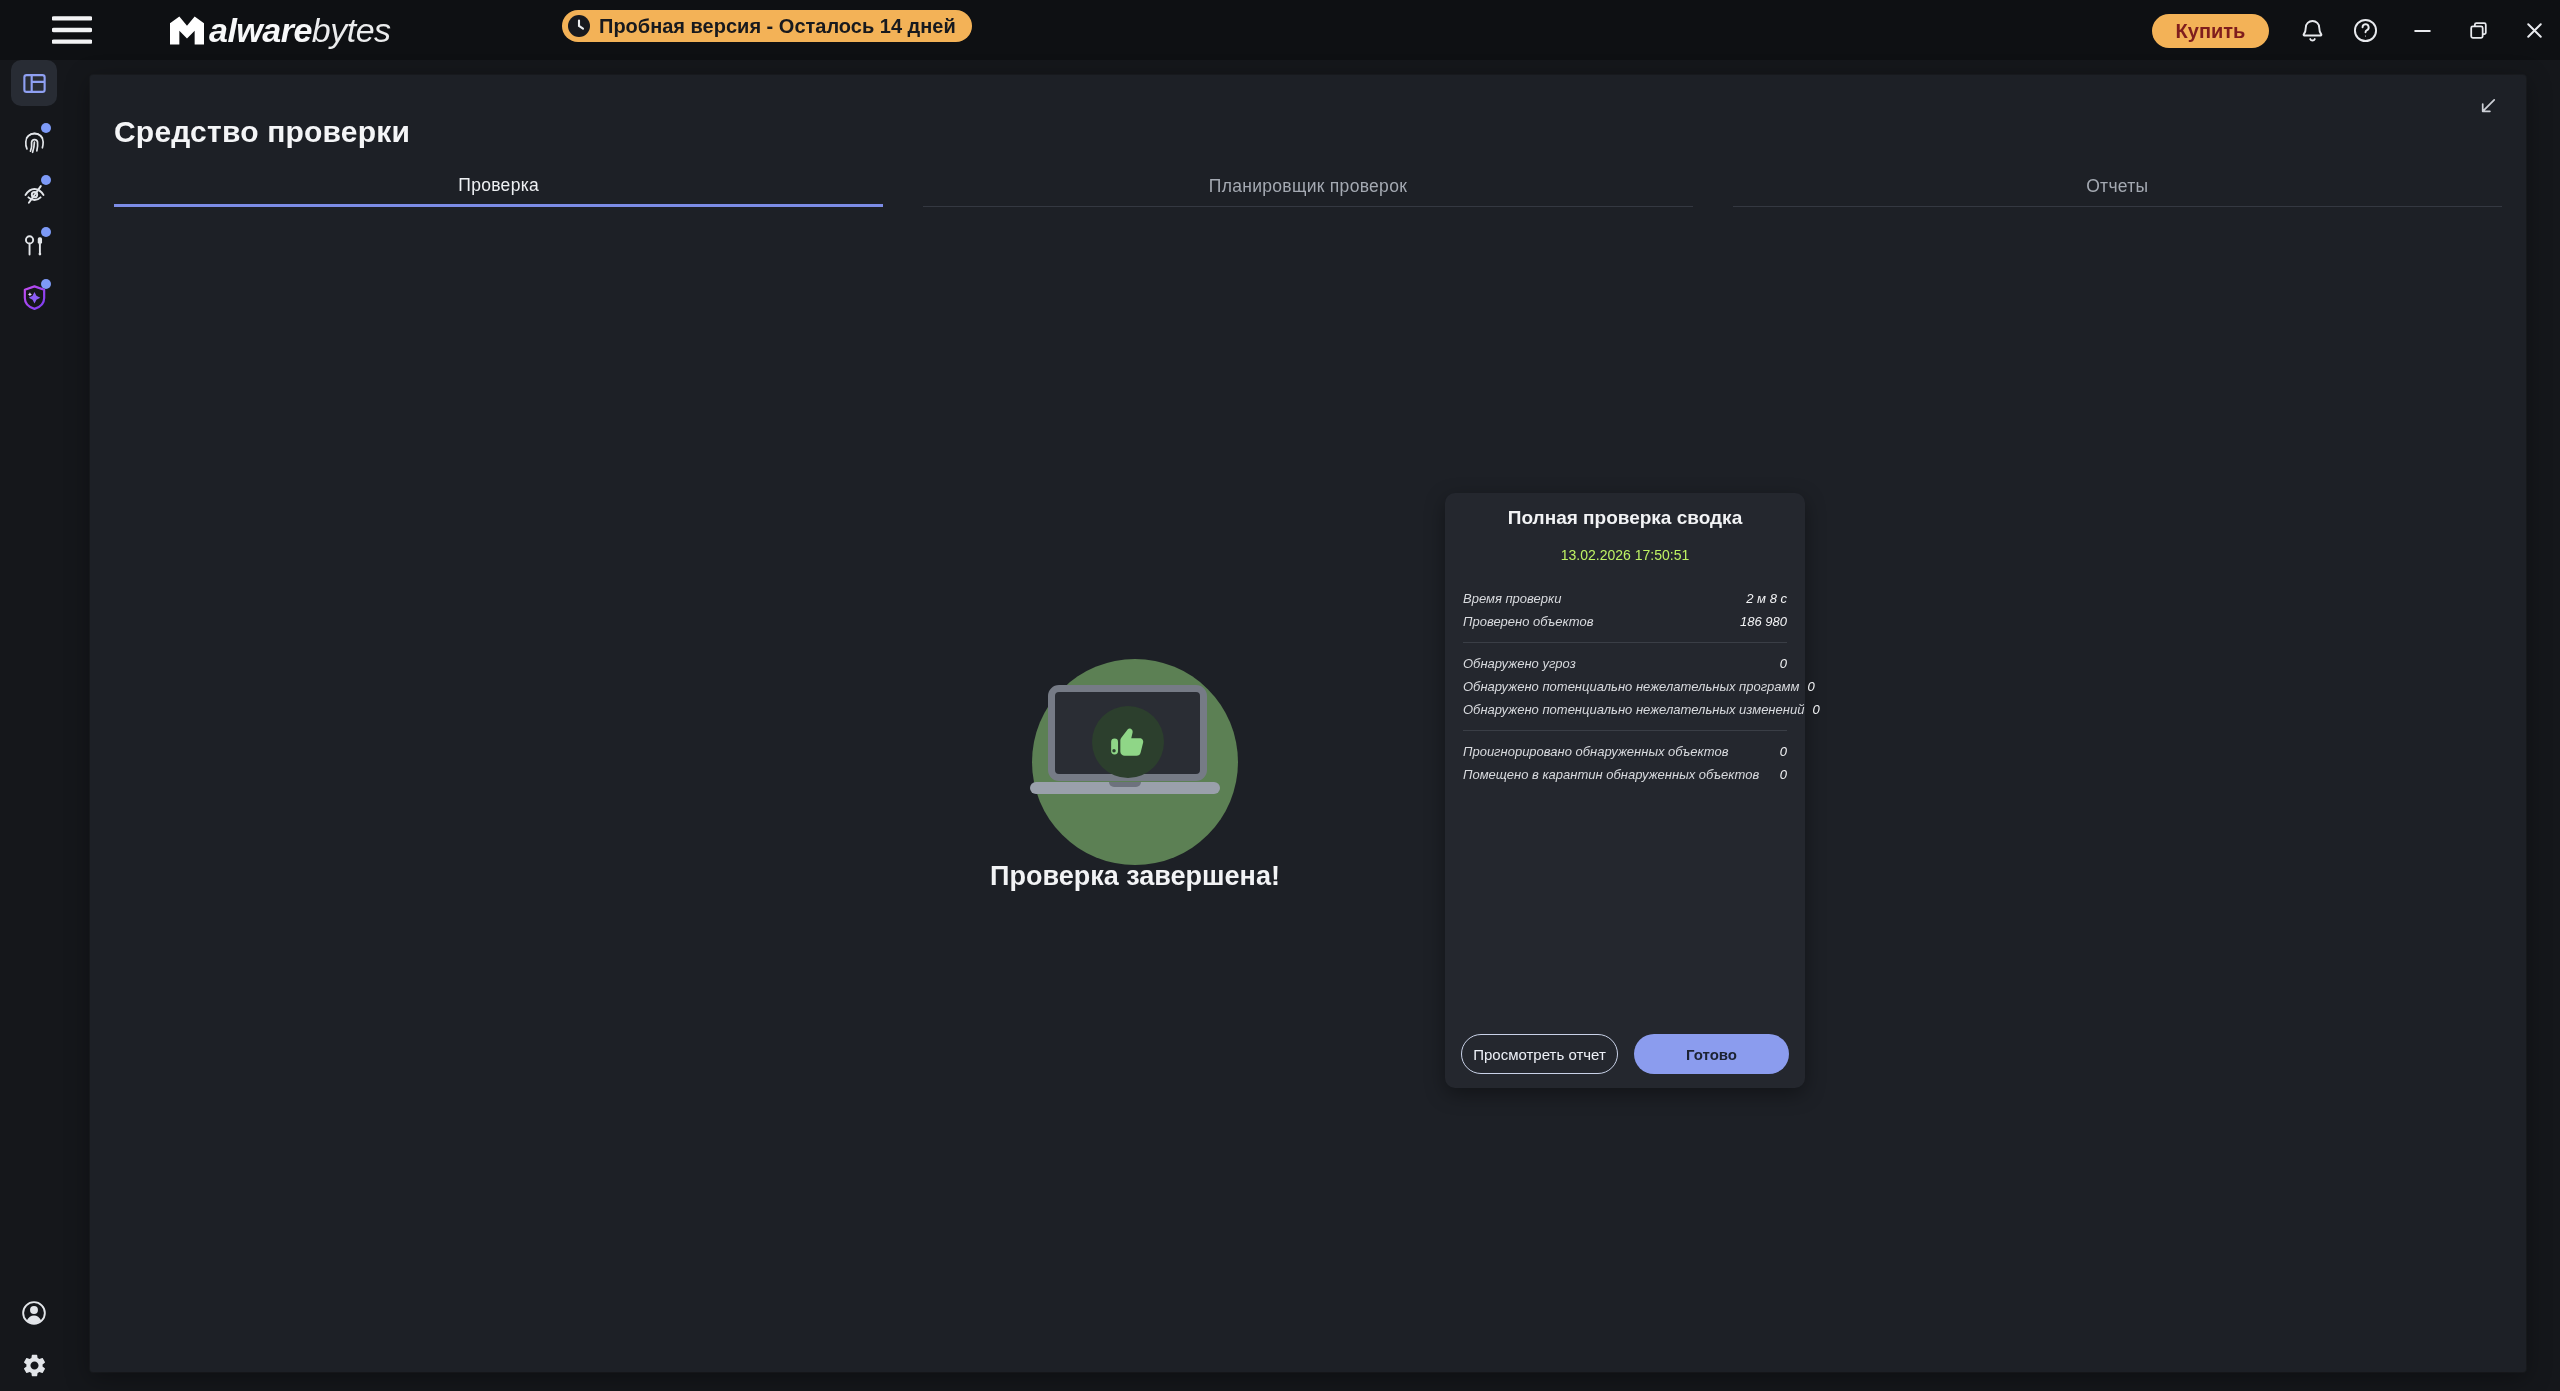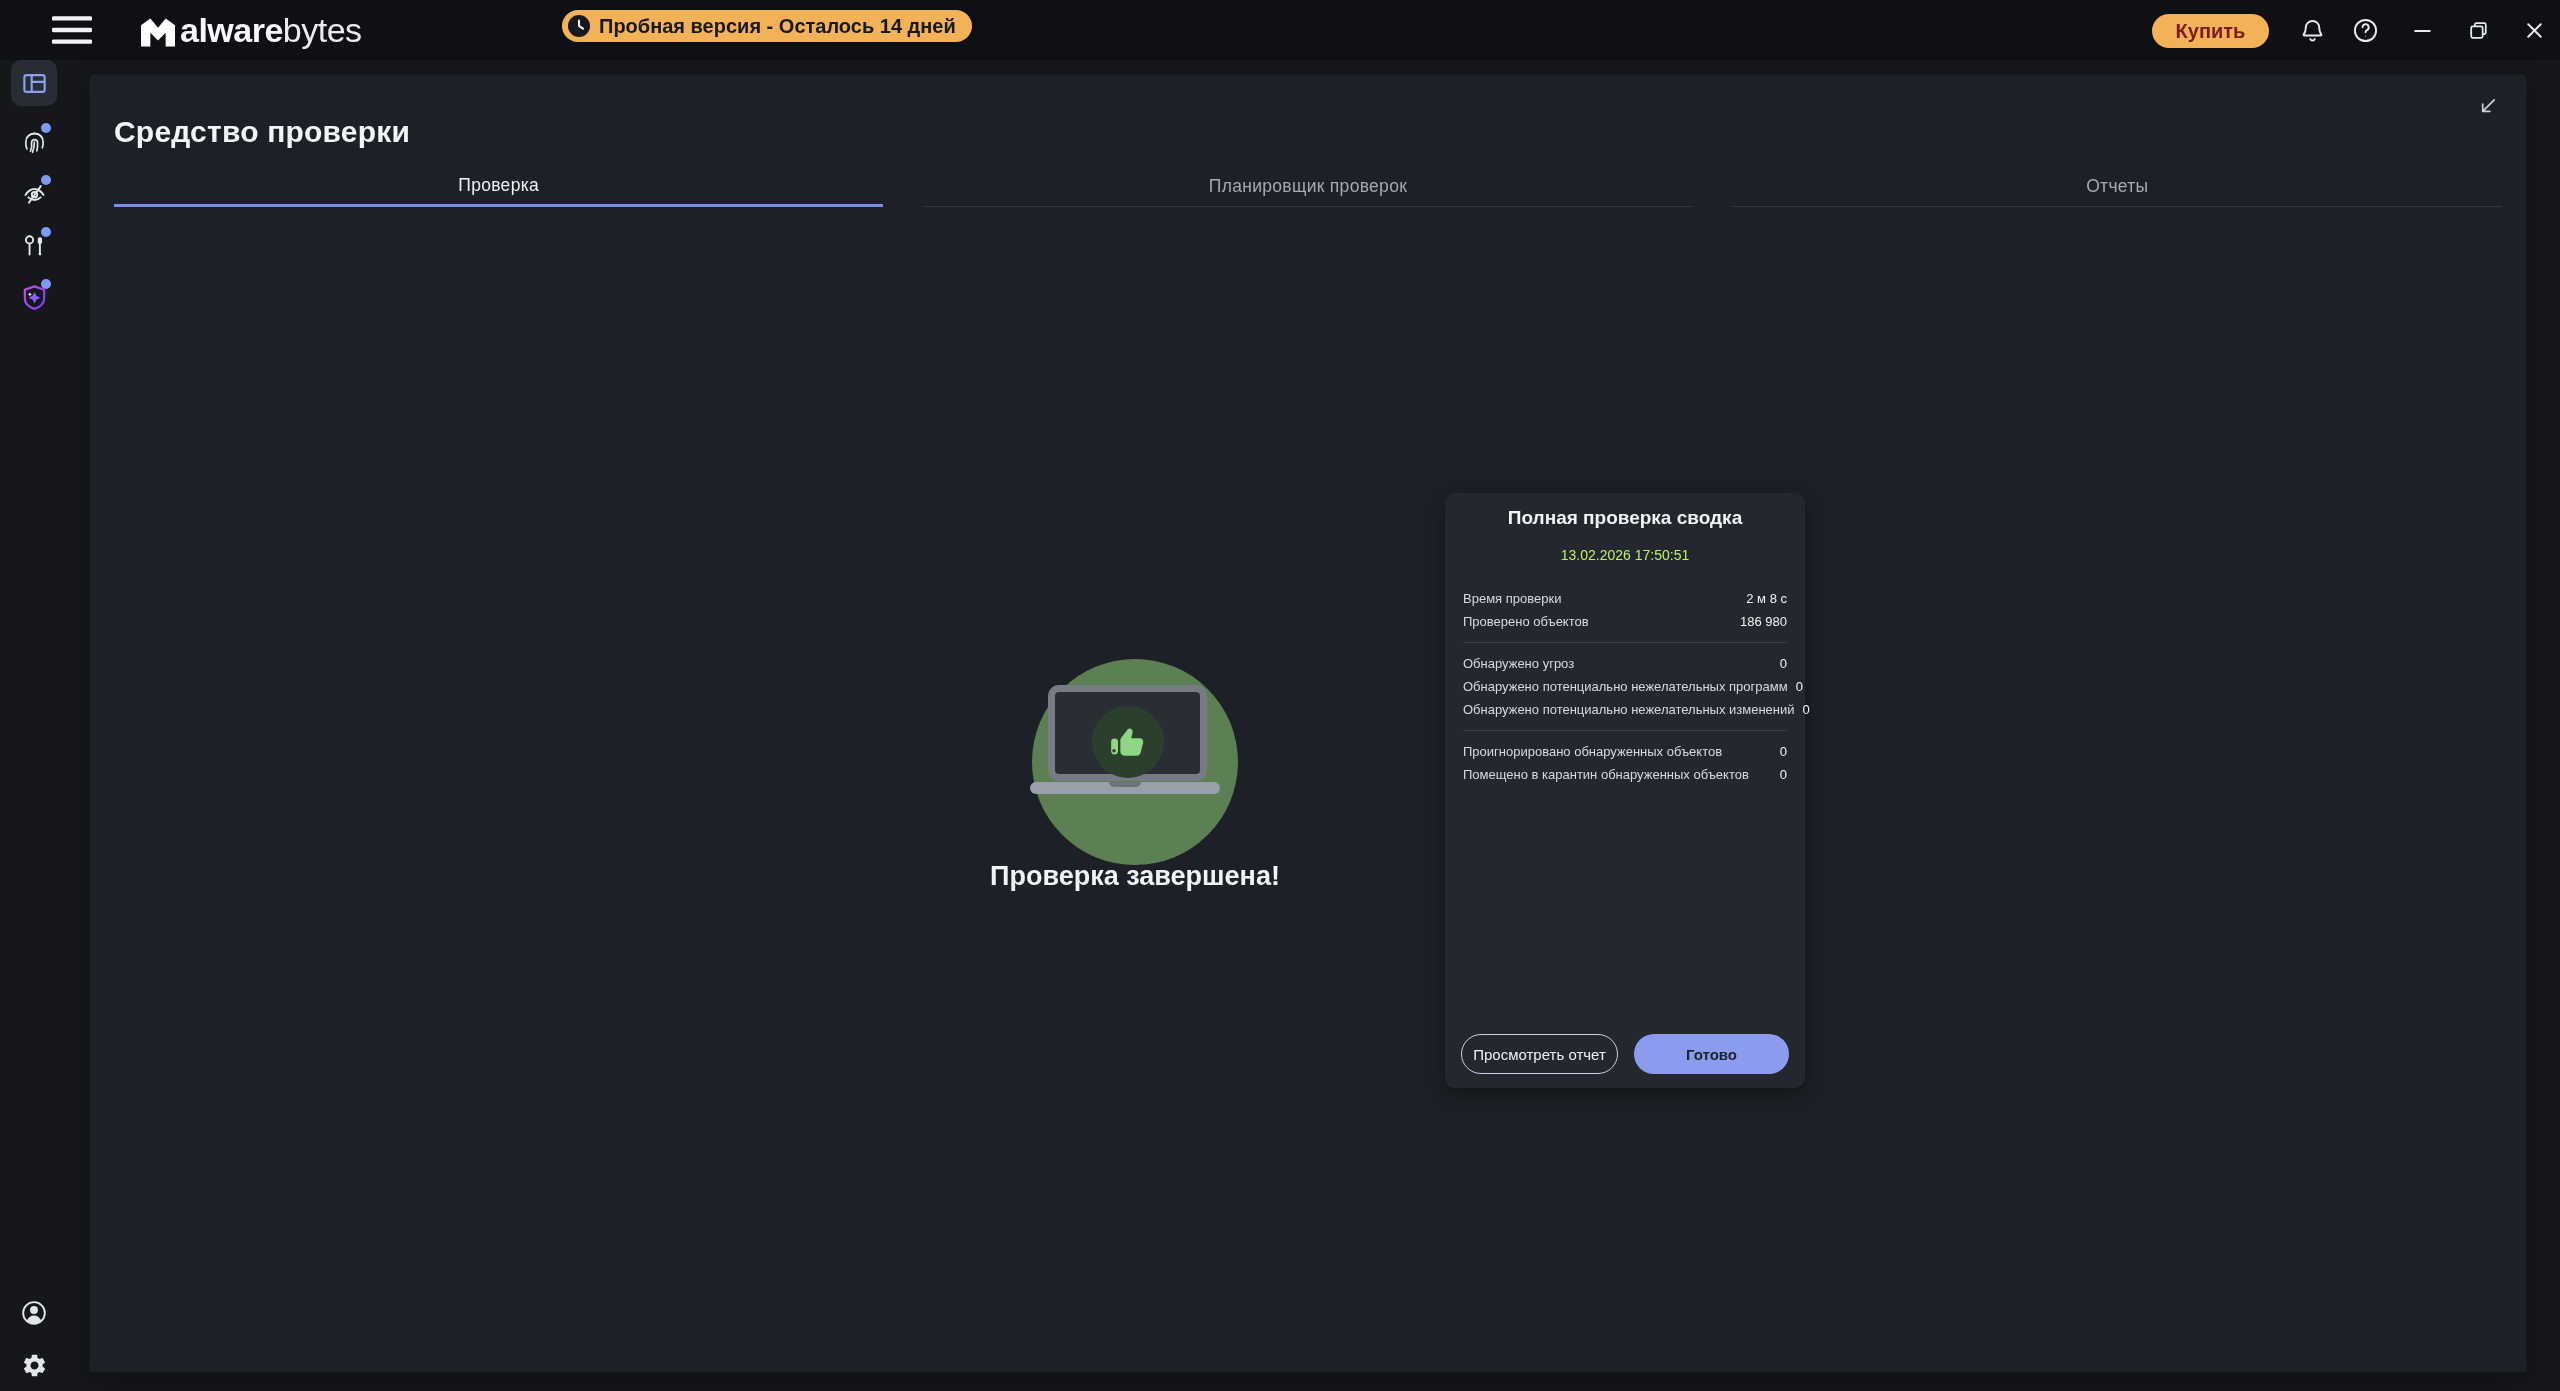--- a/index.html
+++ b/index.html
@@ -3,21 +3,21 @@
 <meta charset="utf-8">
 <style>
   html,body{margin:0;padding:0;background:#000;}
   .stage{position:relative;width:2560px;height:1391px;overflow:hidden;
          background:var(--window,#15171b);
          font-family:"Liberation Sans",sans-serif;color:#eceef0;}
 
   
   .topbar{position:absolute;left:0;top:0;width:2560px;height:60px;background:var(--topbar,#0e1013);}
   .hamburger{position:absolute;left:50px;top:14px;width:44px;height:32px;display:flex;align-items:center;justify-content:center;cursor:pointer;background:none;border:none;padding:0;}
-  .logo{position:absolute;left:139px;top:11px;height:38px;display:flex;align-items:flex-end;}
+  .logo{position:absolute;left:168px;top:11px;height:38px;display:flex;align-items:center;font-style:italic;}
   .logo svg{display:block;margin-right:3px;}
   .logo-text{font-size:34px;letter-spacing:-0.5px;color:#f7f8f9;line-height:38px;}
   .logo-bold{font-weight:700;}
   .logo-light{font-weight:400;opacity:.95;}
   .trial-badge{position:absolute;left:562px;top:10px;height:32px;border-radius:16px;background:var(--orange,#f3b257);
     display:flex;align-items:center;gap:8px;padding:0 16px 0 5px;}
   .trial-badge span{font-size:20px;font-weight:600;color:#17191e;white-space:nowrap;}
   .buy-btn{position:absolute;left:2152px;top:14px;width:117px;height:34px;border-radius:17px;border:none;
     background:var(--orange,#f3b257);color:#7f1d1d;font-size:20px;font-weight:600;cursor:pointer;
     font-family:"Liberation Sans",sans-serif;display:flex;align-items:center;justify-content:center;}
@@ -54,21 +54,21 @@
   .thumb-circle{position:absolute;left:1002px;top:631px;width:72px;height:72px;border-radius:50%;
     background:var(--green_dark,#2c3f2d);display:flex;align-items:center;justify-content:center;}
   .scan-status{position:absolute;left:1045px;top:786px;transform:translateX(-50%);
     font-size:27px;font-weight:700;color:#f2f3f5;white-space:nowrap;}
 
   
   .card{position:absolute;left:1355px;top:418px;width:360px;height:595px;border-radius:10px;
     background:var(--card,#24272e);box-shadow:0 6px 20px rgba(0,0,0,.38);box-sizing:border-box;padding:14px 18px 0;}
   .card-title{text-align:center;font-size:19px;font-weight:700;color:#f2f3f5;}
   .card-date{text-align:center;font-size:14px;color:#bef264;margin-top:18px;}
-  .rows{margin-top:24px;}
+  .rows{margin-top:24px;font-style:italic;}
   .crow{display:flex;align-items:center;justify-content:space-between;height:23px;font-size:13px;}
   .crow .lbl{color:#d8dade;white-space:nowrap;}
   .crow .val{color:#f2f3f5;white-space:nowrap;margin-left:8px;}
   .cdiv{height:1px;background:#3a3e46;margin:9px 0;}
   .card-actions{position:absolute;left:16px;right:16px;bottom:14px;display:flex;gap:16px;}
   .btn-outline{flex:1;height:40px;border-radius:20px;background:transparent;border:1px solid #c9d2e8;
     color:#eef1f8;font-size:15px;font-weight:500;cursor:pointer;font-family:"Liberation Sans",sans-serif;}
   .btn-primary{flex:1;height:40px;border-radius:20px;background:var(--accent,#8b9cee);border:none;
     color:#1c2333;font-size:15px;font-weight:600;cursor:pointer;font-family:"Liberation Sans",sans-serif;}
 </style>

